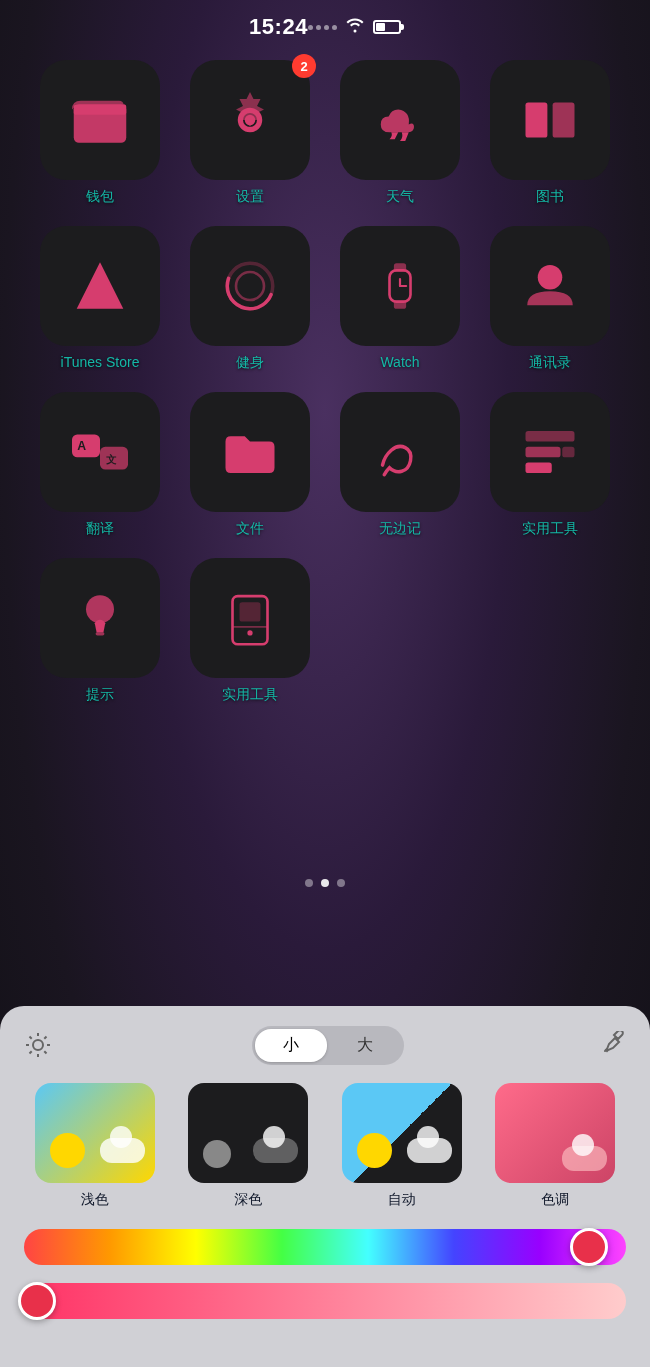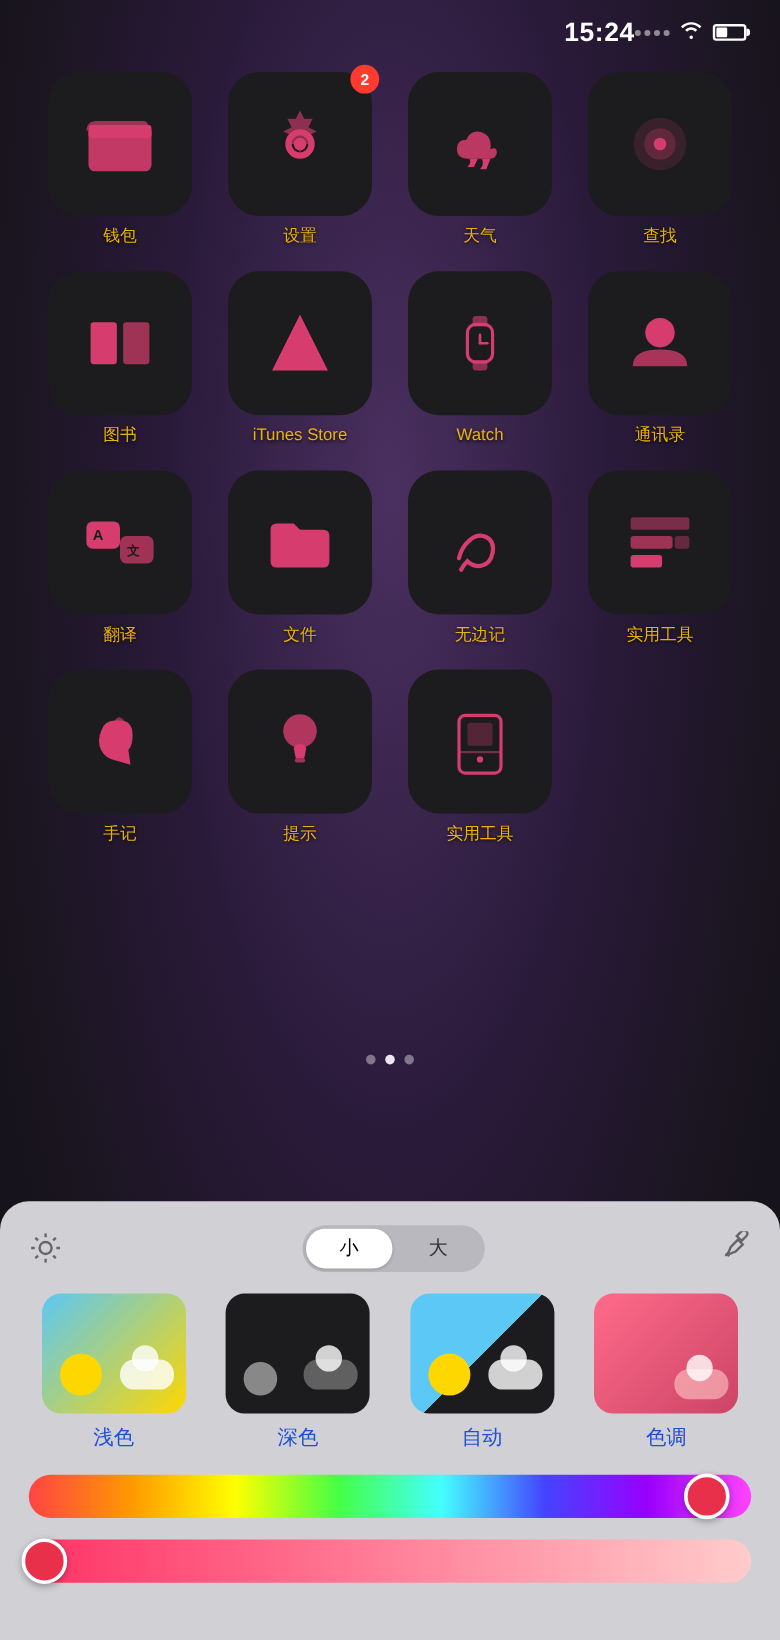--- a/index.html
+++ b/index.html
@@ -20,21 +20,21 @@
       background: radial-gradient(ellipse at 50% 30%, #4a3060 0%, #2a1a3a 40%, #1a1520 70%, #111015 100%);
       z-index: 0;
     }
 
     
     .status-bar {
       position: relative;
       z-index: 10;
       display: flex;
       align-items: center;
-      justify-content: flex-end;
+      justify-content: center;
       padding: 12px 28px 8px 28px;
       height: 50px;
     }
 
     .status-time {
       font-size: 22px;
       font-weight: 700;
       color: #fff;
       letter-spacing: 0.5px;
     }
@@ -123,21 +123,21 @@
       border-radius: 26px;
       background: #1c1c1e;
       display: flex;
       align-items: center;
       justify-content: center;
       overflow: hidden;
     }
 
     .app-label {
       font-size: 14px;
-      color: #eab308;
+      color: #14b8a6;
       text-align: left;
       text-shadow: 0 1px 3px rgba(0,0,0,0.8);
       white-space: nowrap;
     }
 
     .badge {
       position: absolute;
       top: -6px;
       right: -6px;
       width: 24px;
@@ -225,22 +225,22 @@
 
     .theme-preview {
       width: 120px;
       height: 100px;
       border-radius: 16px;
       overflow: hidden;
       position: relative;
     }
 
     .theme-label {
-      font-size: 17px;
-      color: #1d4ed8;
+      font-size: 14px;
+      color: #0f172a;
     }
 
     
     .slider-container {
       margin-top: 8px;
     }
 
     .color-slider {
       width: 100%;
       height: 36px;
@@ -405,49 +405,49 @@
             <path d="M42 54 Q44 60 40 64 H46 L50 54Z" fill="#d63d6e"></path>
           </svg>
         </div>
       </div>
       <span class="app-label">天气</span>
     </div>
     <div class="app-item">
       <div class="app-icon-wrapper">
         <div class="app-icon">
           <svg viewBox="0 0 80 80" width="70" height="70">
-            <circle cx="40" cy="40" r="24" fill="#d63d6e" opacity="0.15" stroke="#d63d6e" stroke-width="2"></circle>
-            <circle cx="40" cy="40" r="14" fill="#d63d6e" opacity="0.25" stroke="#d63d6e" stroke-width="2"></circle>
-            <circle cx="40" cy="40" r="6" fill="#d63d6e"></circle>
-          </svg>
-        </div>
-      </div>
-      <span class="app-label">查找</span>
-    </div>
-    <div class="app-item">
-      <div class="app-icon-wrapper">
-        <div class="app-icon">
-          <svg viewBox="0 0 80 80" width="70" height="70">
             <rect x="12" y="20" width="25" height="40" rx="3" fill="#d63d6e"></rect>
             <rect x="43" y="20" width="25" height="40" rx="3" fill="#d63d6e" opacity="0.7"></rect>
           </svg>
         </div>
       </div>
       <span class="app-label">图书</span>
     </div>
     <div class="app-item">
       <div class="app-icon-wrapper">
         <div class="app-icon">
           <svg viewBox="0 0 80 80" width="70" height="70">
             <polygon points="40,15 65,65 15,65" fill="#d63d6e"></polygon>
             <polygon points="40,15 65,65 15,65" fill="none" stroke="#d63d6e" stroke-width="2"></polygon>
           </svg>
         </div>
       </div>
       <span class="app-label">iTunes Store</span>
+    </div>
+    <div class="app-item">
+      <div class="app-icon-wrapper">
+        <div class="app-icon">
+          <svg viewBox="0 0 80 80" width="70" height="70">
+            <circle cx="40" cy="40" r="26" fill="none" stroke="#d63d6e" stroke-width="4" opacity="0.3"></circle>
+            <circle cx="40" cy="40" r="26" fill="none" stroke="#d63d6e" stroke-width="4" stroke-dasharray="80 84" stroke-dashoffset="-10" stroke-linecap="round"></circle>
+            <circle cx="40" cy="40" r="16" fill="none" stroke="#d63d6e" stroke-width="3" opacity="0.5"></circle>
+          </svg>
+        </div>
+      </div>
+      <span class="app-label">健身</span>
     </div>
     <div class="app-item">
       <div class="app-icon-wrapper">
         <div class="app-icon">
           <svg viewBox="0 0 80 80" width="70" height="70">
             <rect x="28" y="22" width="24" height="36" rx="8" fill="none" stroke="#d63d6e" stroke-width="3"></rect>
             <rect x="33" y="14" width="14" height="10" rx="3" fill="#d63d6e" opacity="0.6"></rect>
             <rect x="33" y="56" width="14" height="10" rx="3" fill="#d63d6e" opacity="0.6"></rect>
             <line x1="40" y1="32" x2="40" y2="40" stroke="#d63d6e" stroke-width="2.5" stroke-linecap="round"></line>
             <line x1="40" y1="40" x2="47" y2="40" stroke="#d63d6e" stroke-width="2.5" stroke-linecap="round"></line>
@@ -505,31 +505,20 @@
         <div class="app-icon">
           <svg viewBox="0 0 80 80" width="70" height="70">
             <rect x="12" y="16" width="56" height="12" rx="3" fill="#d63d6e" opacity="0.5"></rect>
             <rect x="12" y="34" width="40" height="12" rx="3" fill="#d63d6e" opacity="0.7"></rect>
             <rect x="12" y="52" width="30" height="12" rx="3" fill="#d63d6e"></rect>
             <rect x="54" y="34" width="14" height="12" rx="3" fill="#d63d6e" opacity="0.4"></rect>
           </svg>
         </div>
       </div>
       <span class="app-label">实用工具</span>
-    </div>
-    <div class="app-item">
-      <div class="app-icon-wrapper">
-        <div class="app-icon">
-          <svg viewBox="0 0 80 80" width="70" height="70">
-            <path d="M35 20 Q25 20 22 30 Q18 40 22 48 Q26 56 36 58 L50 62 L48 48 Q52 44 52 34 Q52 20 40 20 Z" fill="#d63d6e"></path>
-            <path d="M35 20 Q38 15 42 18 Q46 21 44 26" fill="#d63d6e" opacity="0.6"></path>
-          </svg>
-        </div>
-      </div>
-      <span class="app-label">手记</span>
     </div>
     <div class="app-item">
       <div class="app-icon-wrapper">
         <div class="app-icon">
           <svg viewBox="0 0 80 80" width="70" height="70">
             <circle cx="40" cy="30" r="16" fill="#d63d6e" opacity="0.8"></circle>
             <path d="M34 46 Q36 42 40 42 Q44 42 46 46 L44 56 H36 Z" fill="#d63d6e"></path>
             <rect x="35" y="56" width="10" height="4" rx="2" fill="#d63d6e" opacity="0.7"></rect>
           </svg>
         </div>

